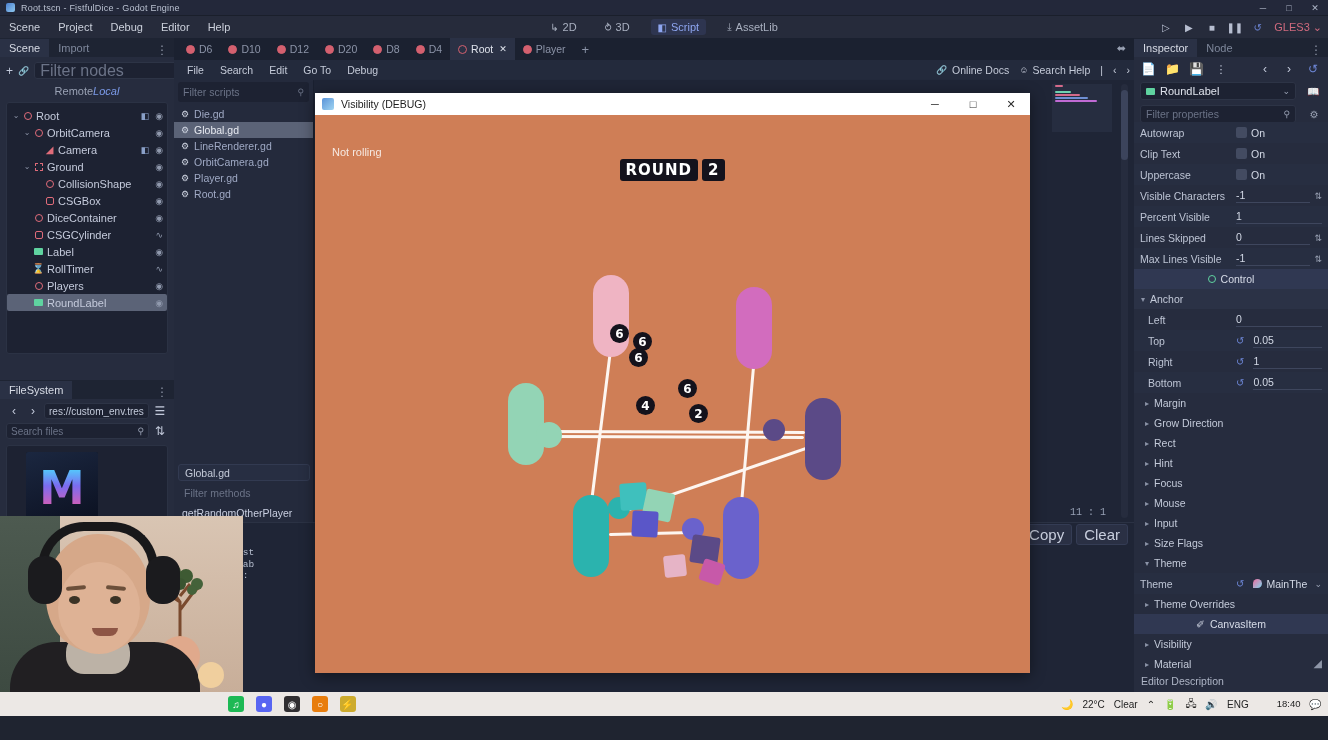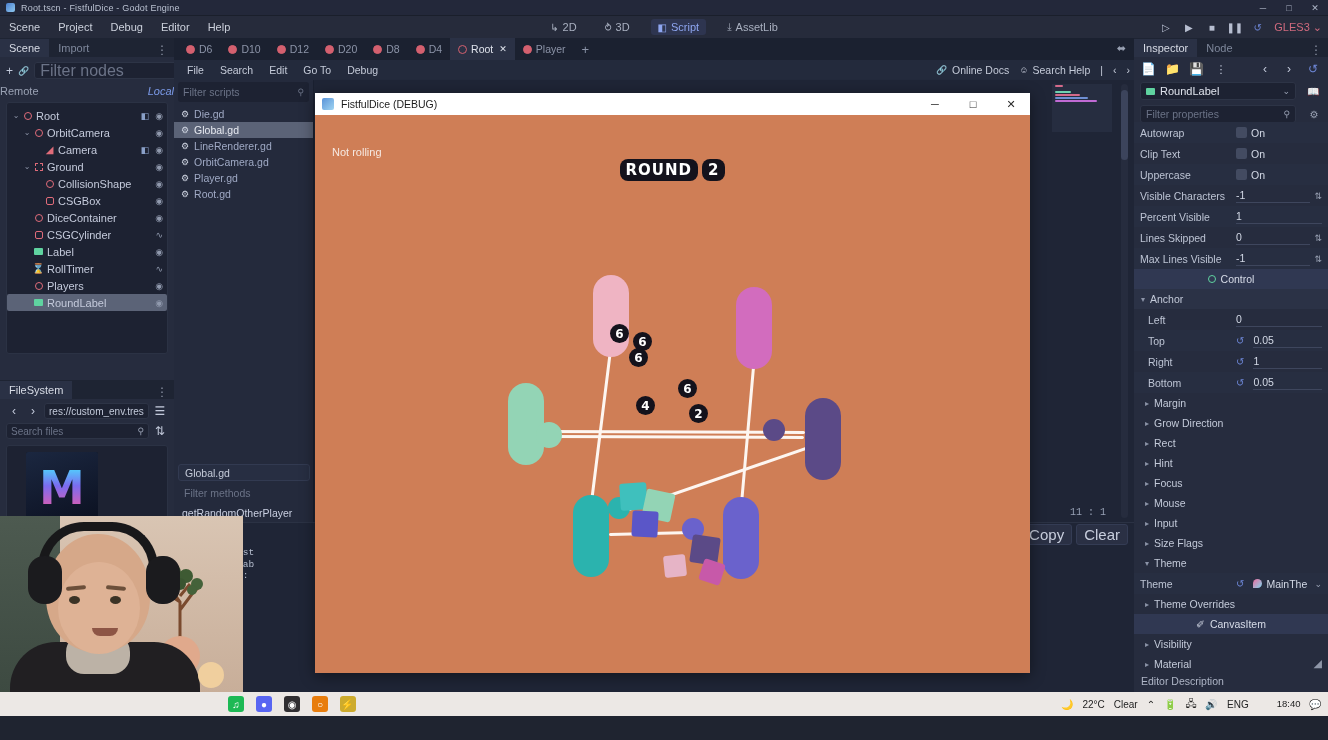--- a/index.html
+++ b/index.html
@@ -66,21 +66,21 @@
            color:#c3cadb; font-size:12px; }
   .filter-box {
     flex:1; height:17px; background:#1d2232; border:1px solid #2d3446; border-radius:3px;
     display:flex; align-items:center; padding:0 5px; gap:4px;
   }
   .filter-box input {
     flex:1; background:transparent; border:0; outline:0; color:#c7cddb;
     font-size:16px; font-family:inherit;
   }
   .filter-box input::placeholder { color:#6b7387; }
-  .rl-row { display:flex; justify-content:space-between; padding:1px 0 5px; }
+  .rl-row { display:flex; justify-content:center; padding:1px 0 5px; }
   .rl-row span { font-size:11px; color:#9aa2b4; }
   .rl-row span.on { color:#7b9ae8;font-style:italic; }
   .tree { margin:0 6px; background:#1d2232; border:1px solid #2b3244; border-radius:3px;
           height:252px; padding:4px 0; overflow:hidden; }
   .tn { display:flex; align-items:center; height:17px; font-size:11px; color:#c4cadb;
         padding-right:4px; position:relative; }
   .tn .tw { width:10px; text-align:center; font-size:8px; color:#8c93a6; flex:none; }
   .tn .nico { width:13px; flex:none; display:flex; align-items:center; justify-content:center;
               font-size:10px; }
   .tn .lbl { margin-left:2px; white-space:nowrap; }
@@ -220,21 +220,21 @@
   .gw-wctl { margin-left:auto; display:flex; }
   .gw-wctl span { width:38px; height:22px; display:flex; align-items:center;
                   justify-content:center; font-size:11px; color:#2b2b2b; }
   .gw-canvas { position:relative; width:715px; height:558px; background:#cf7e56;
                overflow:hidden; }
   .notrolling { position:absolute; left:17px; top:31px; font-size:11px; color:#f6e9e2; }
   .roundlabel { position:absolute; left:0; right:0; top:46px; text-align:center;
                 font-family:"DejaVu Sans", sans-serif; font-weight:bold; font-size:15px;
                 letter-spacing:1px; }
   .roundlabel span { background:#14121c; color:#ffffff; padding:2px 6px;
-                     border-radius:8px; margin:0 2px; }
+                     border-radius:3px; margin:0 2px; }
   .capsule { position:absolute; border-radius:28px; }
   .dot { position:absolute; border-radius:50%; }
   .die { position:absolute; }
   .pip { position:absolute; width:19px; height:19px; border-radius:50%;
          background:#14121c; color:#fff; font-family:"DejaVu Sans", sans-serif;
          font-weight:bold; font-size:12px; display:flex; align-items:center;
          justify-content:center; }
   .gline { position:absolute; height:2.5px; background:#fdf6f1;
            transform-origin:0 50%; border-radius:2px; }
 
@@ -817,21 +817,21 @@
 
     <div class="ins-footer">
       <div class="ed-desc">Editor Description</div>
     </div>
     <div class="resize-ico">◢</div>
   </div>
 
   <div id="game-win">
     <div class="gw-title">
       <div class="gico"></div>
-      <div class="gt">FistfulDice (DEBUG)</div>
+      <div class="gt">Visibility (DEBUG)</div>
       <div class="gw-wctl">
         <span>─</span>
         <span>□</span>
         <span>✕</span>
       </div>
     </div>
     <div class="gw-canvas" id="gw-canvas">
       <div class="notrolling">Not rolling</div>
       <div class="roundlabel">
         <span>ROUND</span><span>2</span>

